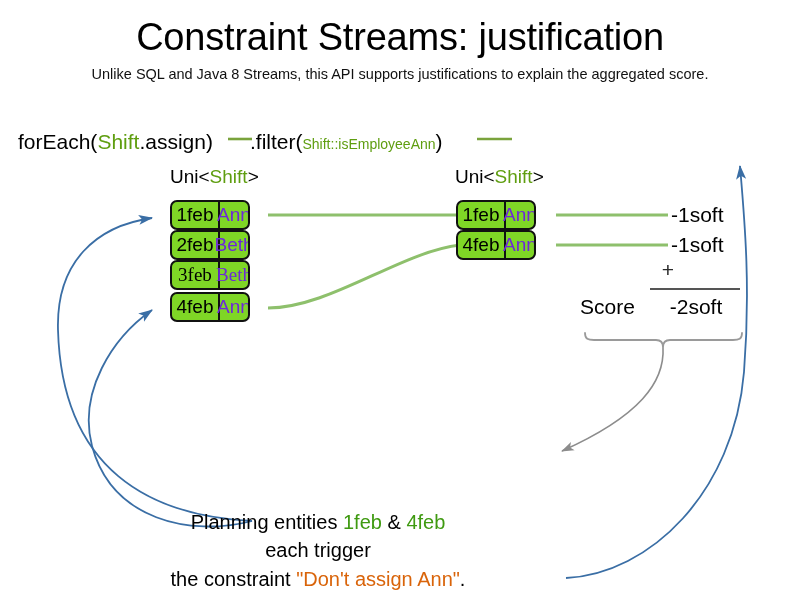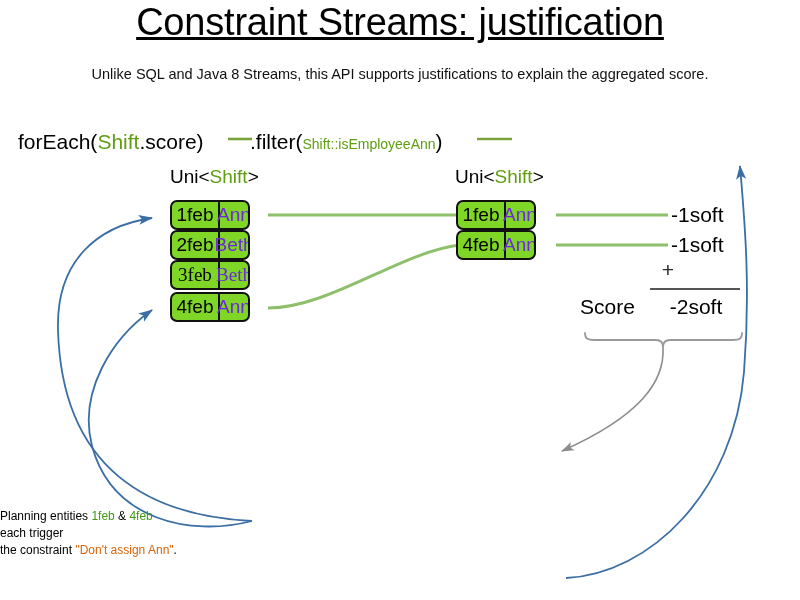--- a/index.html
+++ b/index.html
@@ -17,27 +17,26 @@
   }
   #stage {
     position: absolute;
     left: 0; top: 0;
     width: 800px; height: 600px;
   }
   .abs { position: absolute; }
 
   
   #title {
-    left: 0; top: 1px; width: 800px;
+    left: 0; top: 16px; width: 800px;
     text-align: center;
     font-size: 38px;
     letter-spacing: -0.2px;
     color: #000;
     white-space: nowrap;
-    text-decoration: underline;
   }
   #subtitle {
     left: 0; top: 66px; width: 800px;
     text-align: center;
     font-size: 14.5px;
     color: #111;
     white-space: nowrap;
   }
 
   
@@ -139,22 +138,22 @@
   #why-line {
     left: 0; top: 466px; width: 800px;
     text-align: center;
     font-size: 29px;
     font-weight: bold;
     color: #000;
     white-space: nowrap;
   }
   #explain {
     left: 0; top: 508px; width: 636px;
-    text-align: left;
-    font-size: 12px;
+    text-align: center;
+    font-size: 20px;
     line-height: 1.42;
     color: #000;
   }
   .green-word { color: #3f9a11; }
   .orange-word { color: #d9640a; }
 
   svg.overlay {
     position: absolute;
     left: 0; top: 0;
     width: 800px; height: 600px;
@@ -196,21 +195,21 @@
     <path d="M252,521 C150,516 62,470 58,330 C56,262 96,226 152,218" stroke="#3a6ea5" stroke-width="1.8" fill="none" marker-end="url(#blue-arrow)"></path>
 
     <path d="M252,521 C190,537 112,520 92,446 C78,392 112,338 152,310" stroke="#3a6ea5" stroke-width="1.8" fill="none" marker-end="url(#blue-arrow)"></path>
 
     <path d="M566,578 C650,574 734,492 744,372 C751,284 744,214 740,166" stroke="#3a6ea5" stroke-width="1.8" fill="none" marker-end="url(#blue-arrow)"></path>
   </svg>
 
   <div class="abs" id="title">Constraint Streams: justification</div>
   <div class="abs" id="subtitle">Unlike SQL and Java 8 Streams, this API supports justifications to explain the aggregated score.</div>
 
-  <div class="abs code" id="code-foreach"><span>forEach(</span><span class="green-ident">Shift</span><span>.score)</span></div>
+  <div class="abs code" id="code-foreach"><span>forEach(</span><span class="green-ident">Shift</span><span>.assign)</span></div>
 
   <div class="abs code" id="code-filter"><span>.filter(</span><span class="green-ident-sm">Shift::isEmployeeAnn</span><span>)</span></div>
 
 
   <div class="abs uni-label" id="uni-left"><span>Uni&lt;</span><span class="green-ident">Shift</span><span>&gt;</span></div>
 
   <div class="abs uni-label" id="uni-right"><span>Uni&lt;</span><span class="green-ident">Shift</span><span>&gt;</span></div>
 
   <div class="abs fact-table" id="left-table">
     <div class="fact-row" style="left:170px; top:200px;">

